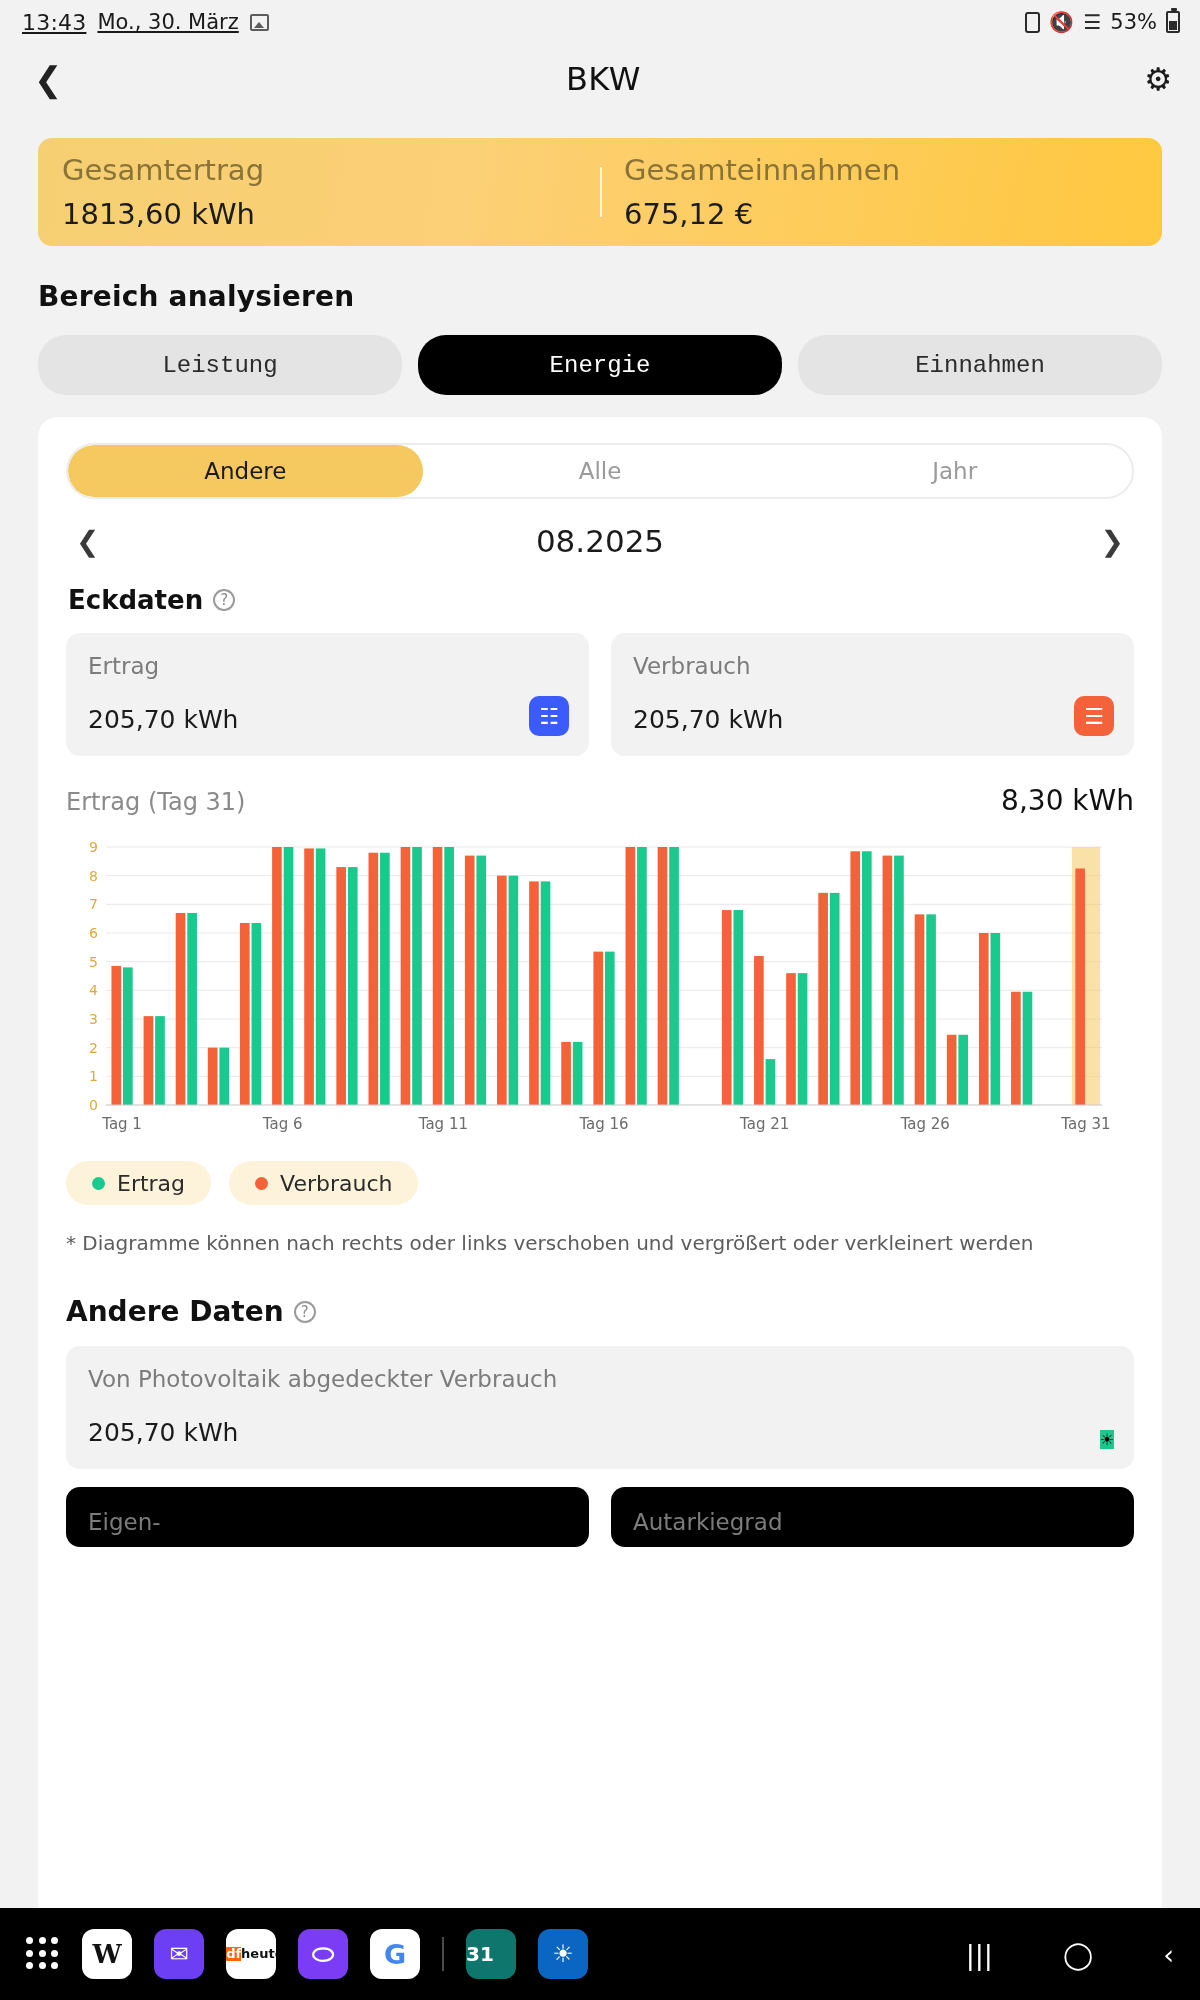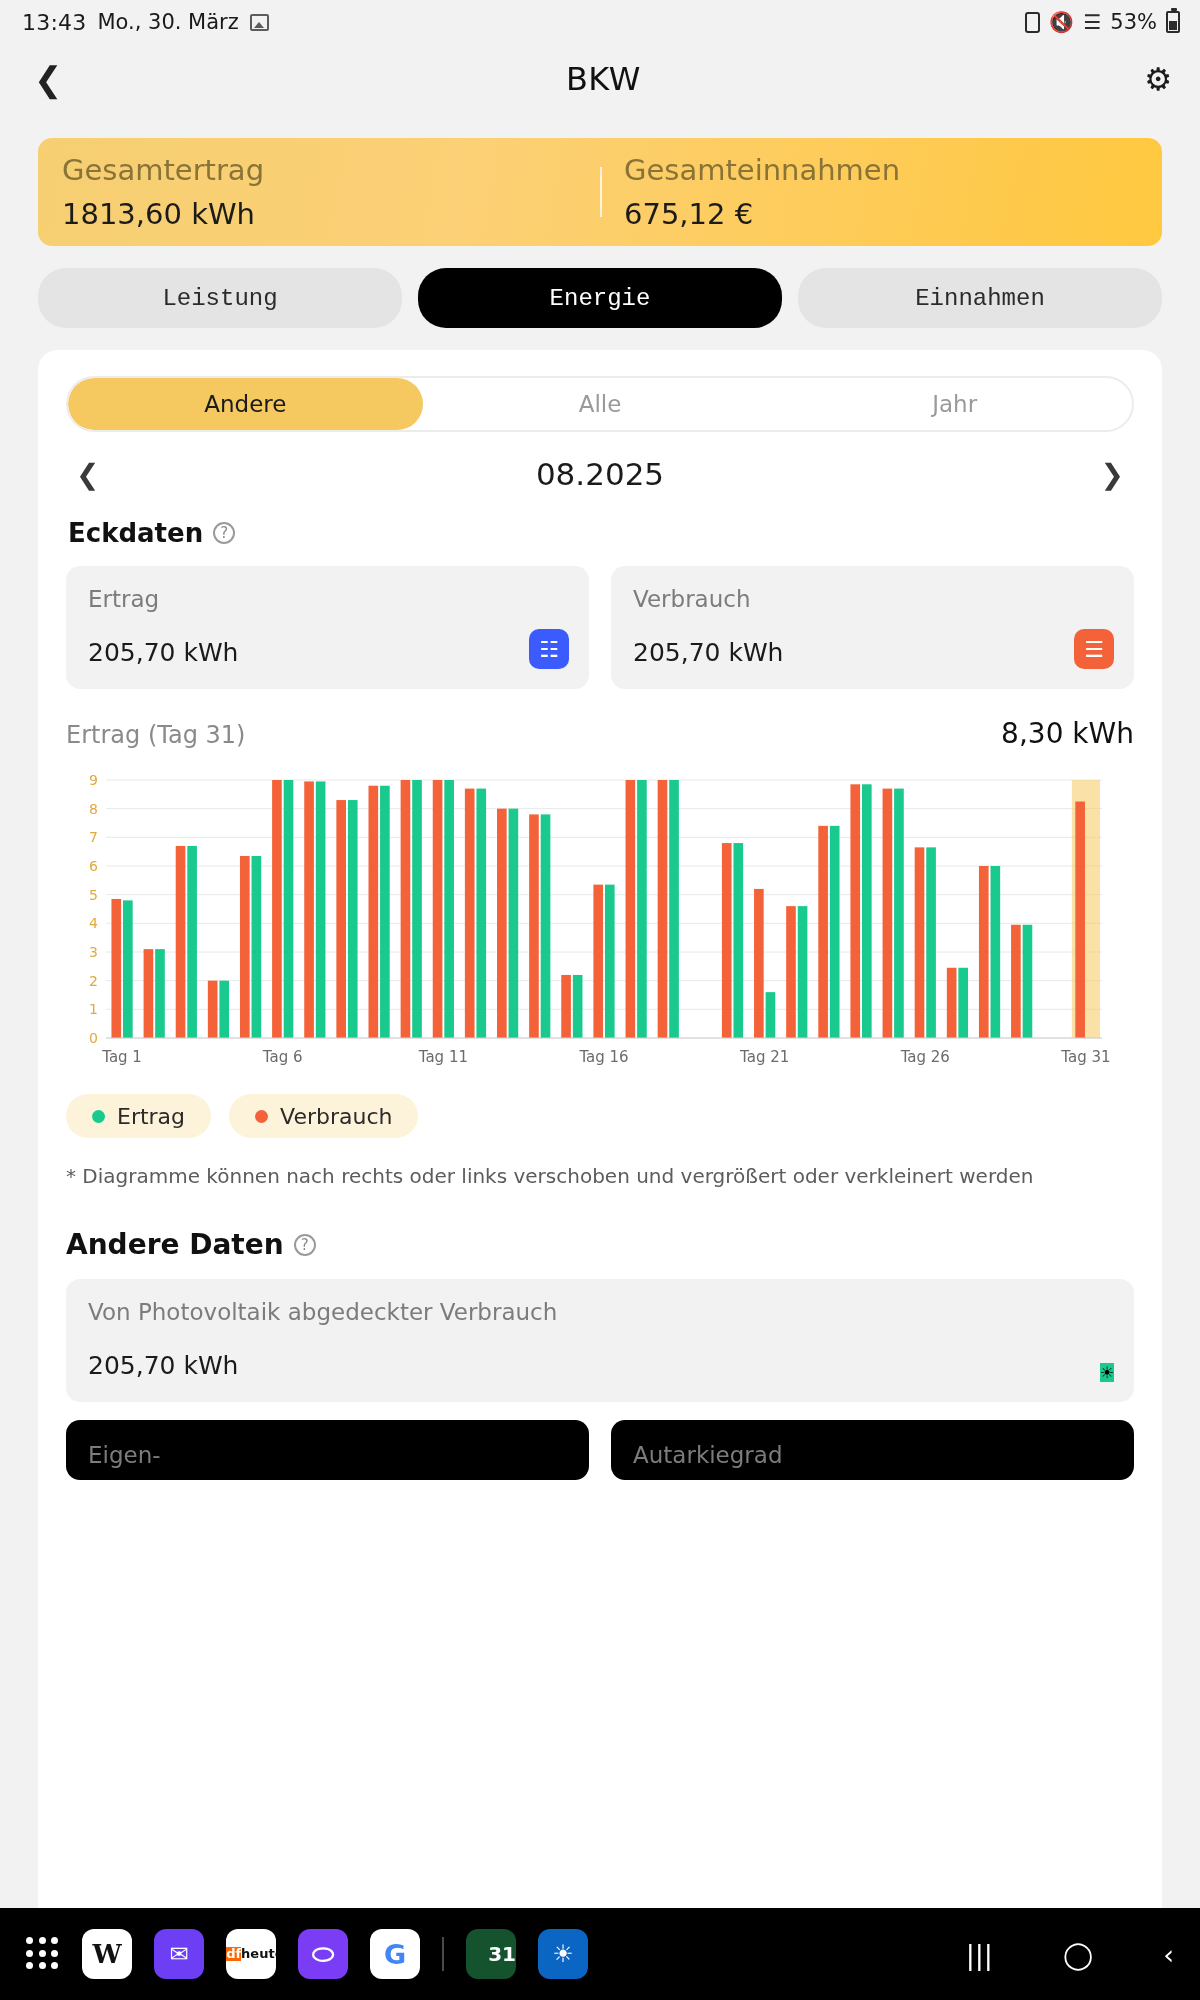--- a/index.html
+++ b/index.html
@@ -24,21 +24,21 @@
     height: 44px;
     flex: 0 0 44px;
     display: flex;
     align-items: center;
     justify-content: space-between;
     padding: 0 20px 0 22px;
     font-size: 21px;
     color: #1a1a1a;
     background: #f2f2f2;
   }
-  .sb-left { display: flex; align-items: center; gap: 11px; }
+  .sb-left { display: flex; align-items: center; gap: 11px; text-decoration: underline; }
   .sb-right { display: flex; align-items: center; gap: 9px; font-size: 20px;}
   .sb-time { font-size: 22px; letter-spacing: .2px; }
   .sb-date { font-size: 21px; }
   .ico-img {
     width: 19px; height: 17px; border: 2px solid #5c5c5c; border-radius: 2px;
     position: relative; display: inline-block;
   }
   .ico-img::after {
     content: ""; position: absolute; left: 2px; bottom: 1px;
     width: 0; height: 0; border-left: 5px solid transparent;
@@ -233,21 +233,21 @@
   }
   .d-dots i { background:#fff; border-radius:50%; width:7px;height:7px; }
   .sysbtn { color:#fff; font-size:27px; }
   .divider { width:2px;height:34px;background:#4a4a4a; }
   .a-wiki{font-family:"DejaVu Serif",serif;font-size:26px;}
   .a-mail{background:#6c3ef4;color:#fff;font-size:23px;}
   .a-zdf{font-size:13px;line-height:1.05;font-weight:700;text-align:center;}
   .a-zdf .o{background:#f60;color:#fff;display:block;}
   .a-opera{background:#7a3df5;color:#fff;font-size:26px;}
   .a-g{color:#4285f4;font-size:27px;font-weight:700;}
-  .a-cal{background:#14532d;color:#fff;font-size:12px;display:flex;flex-direction:column;align-items:flex-end;justify-content:center;}
+  .a-cal{background:#0f766e;color:#fff;font-size:12px;display:flex;flex-direction:column;align-items:flex-start;justify-content:center;}
   .a-cal b{font-size:20px;line-height:1;}
   .a-weather{background:#0a66c2;color:#fff;font-size:24px;}
   svg { display:block; }
 </style>
 </head>
 <body>
 
 <div class="phone">
 
   <div class="statusbar">
@@ -275,20 +275,21 @@
     <div class="cell">
       <div class="lbl">Gesamtertrag</div>
       <div class="val">1813,60 kWh</div>
     </div>
     <div class="cell">
       <div class="lbl">Gesamteinnahmen</div>
       <div class="val">675,12 €</div>
     </div>
   </div>
 
+  <div class="h-sec">Bereich analysieren</div>
 
   <div class="seg-outer">
     <div class="seg">Leistung</div>
     <div class="seg active">Energie</div>
     <div class="seg">Einnahmen</div>
   </div>
 
   <div class="card">
 
     <div class="seg-inner">

